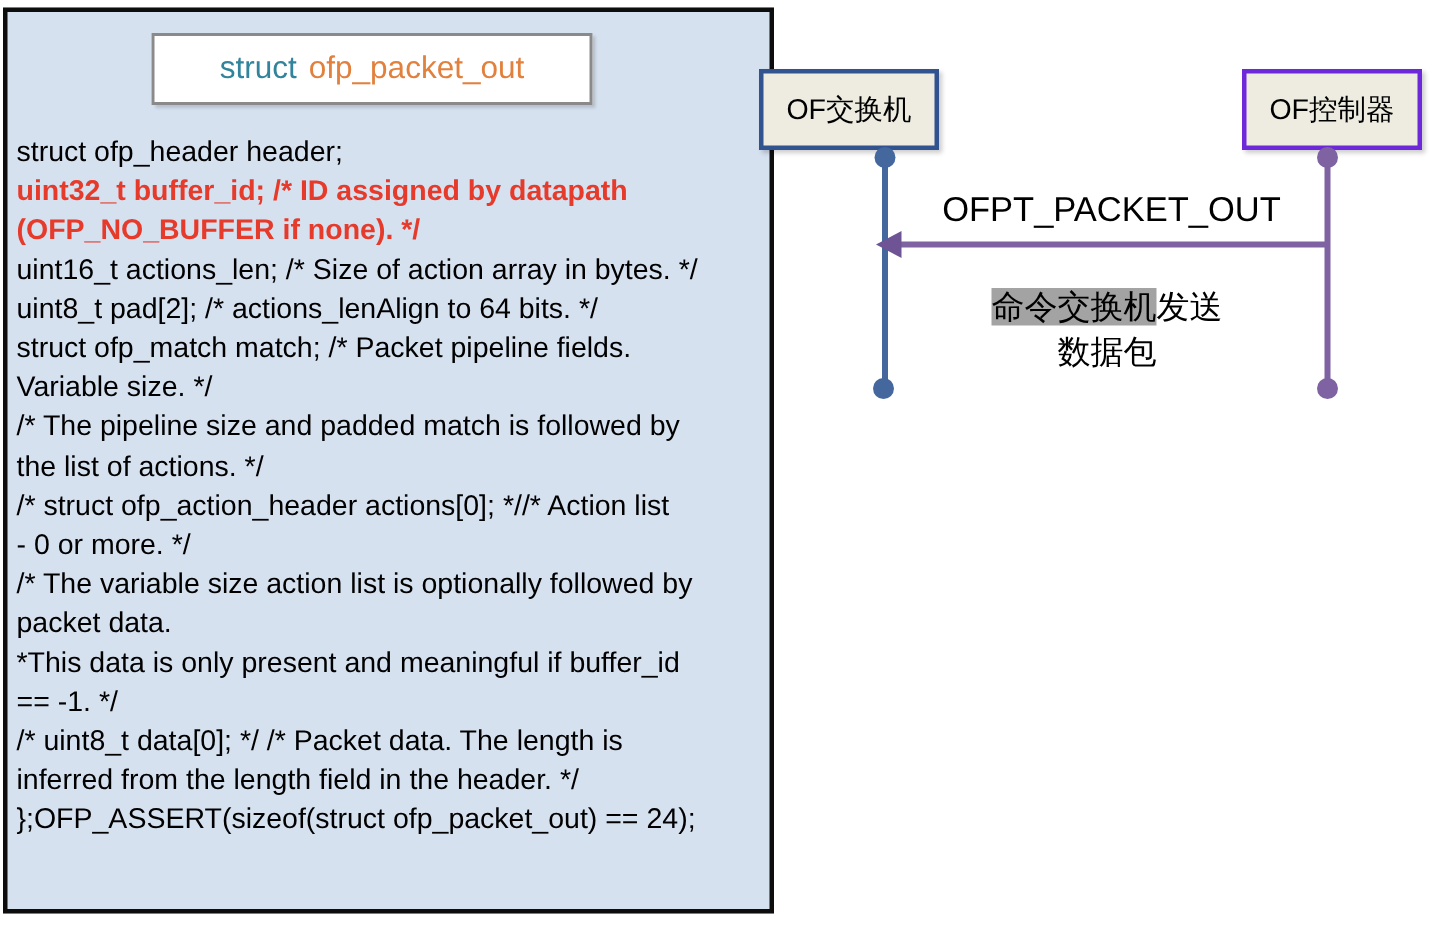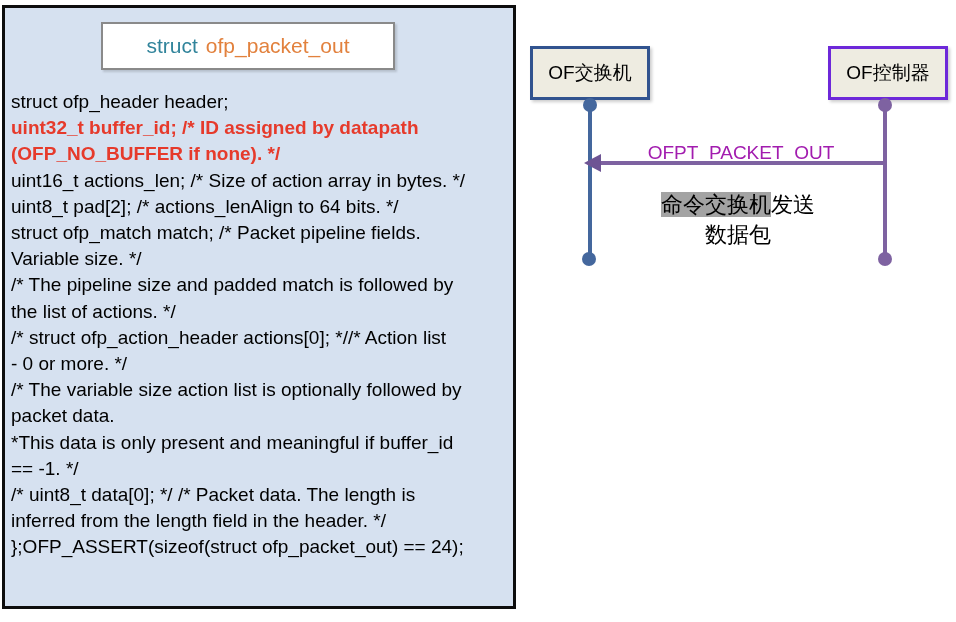--- a/index.html
+++ b/index.html
@@ -30,36 +30,36 @@
   }
   .code-line { white-space: nowrap; }
   .code-line.red { color: #e63a2b; font-weight: bold; }
 
   
   .actor {
     position: absolute; top: 46px; width: 120px; height: 54px;
     background: #eeece1; display: flex; align-items: center; justify-content: center;
     font-size: 19px; color: #000; box-shadow: 2px 2px 3px rgba(0,0,0,0.2);
   }
-  .actor.switch     { left: 530px; border: 3px solid #31538f; }
+  .actor.switch     { left: 506px; border: 3px solid #31538f; }
   .actor.controller { left: 828px; border: 3px solid #6d28d9; }
 
   .lifeline { position: absolute; top: 100px; width: 4px; height: 160px; }
   .lifeline.switch     { left: 588px; background: #44679d; }
   .lifeline.controller { left: 883px; background: #7e62a1; }
 
   .dot { position: absolute; width: 14px; height: 14px; border-radius: 50%; }
   .dot.sw-top  { left: 583px; top: 98px;  background: #44679d; }
   .dot.sw-bot  { left: 582px; top: 252px; background: #44679d; }
   .dot.ct-top  { left: 878px; top: 98px;  background: #7e62a1; }
   .dot.ct-bot  { left: 878px; top: 252px; background: #7e62a1; }
 
   .msg-label {
-    position: absolute; left: 598px; top: 142px; width: 286px;
-    text-align: center; font-size: 19px; color: #a21caf; white-space: nowrap;
+    position: absolute; left: 598px; top: 126px; width: 286px;
+    text-align: center; font-size: 23px; color: #000000; white-space: nowrap;
   }
   .msg-line {
     position: absolute; left: 597px; top: 161px; width: 287px; height: 4px;
     background: #7e62a1;
   }
   .msg-arrowhead {
     position: absolute; left: 584px; top: 154px; width: 0; height: 0;
     border-top: 9px solid transparent; border-bottom: 9px solid transparent;
     border-right: 17px solid #6e5494;
   }

